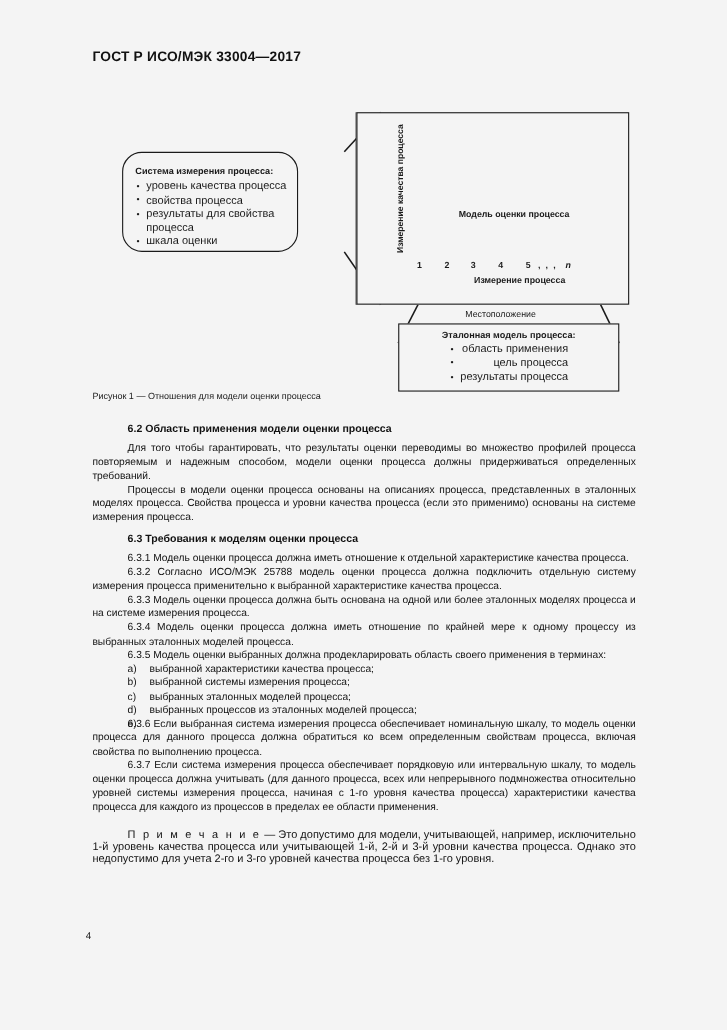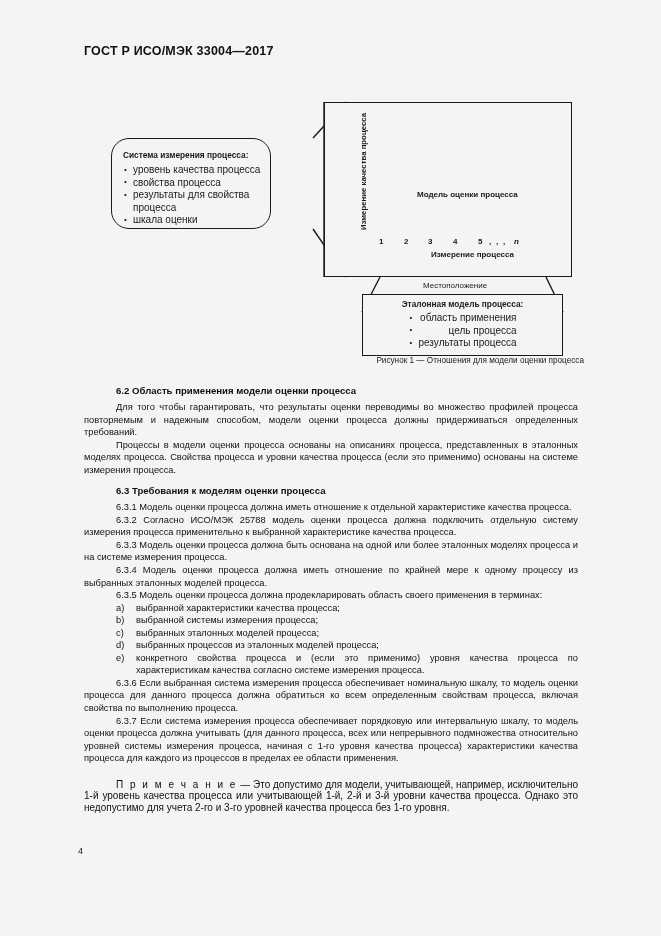--- a/index.html
+++ b/index.html
@@ -136,21 +136,21 @@
     font-weight: bold;
     color: #1a1a1a;
   }
   .axis-tick.ital { font-style: italic; }
 
   .fig-caption {
     position: absolute;
     left: 0;
     top: 258px;
     width: 500px;
-    text-align: right;
+    text-align: left;
     font-size: 8.2px;
     color: #1a1a1a;
   }
 
   
   .body {
     position: absolute;
     left: 84px;
     top: 385px;
     width: 494px;
@@ -281,37 +281,37 @@
     <h3 class="clause">6.2  Область применения модели оценки процесса</h3>
     <p class="para">Для того чтобы гарантировать, что результаты оценки переводимы во множество профилей процесса повторяемым и надежным способом, модели оценки процесса должны придерживаться определенных требований.</p>
     <p class="para">Процессы в модели оценки процесса основаны на описаниях процесса, представленных в эталонных моделях процесса. Свойства процесса и уровни качества процесса (если это применимо) основаны на системе измерения процесса.</p>
 
     <h3 class="clause tight">6.3  Требования к моделям оценки процесса</h3>
 
     <p class="para">6.3.1  Модель оценки процесса должна иметь отношение к отдельной характеристике качества процесса.</p>
     <p class="para">6.3.2  Согласно ИСО/МЭК 25788 модель оценки процесса должна подключить отдельную систему измерения процесса применительно к выбранной характеристике качества процесса.</p>
     <p class="para">6.3.3  Модель оценки процесса должна быть основана на одной или более эталонных моделях процесса и на системе измерения процесса.</p>
     <p class="para">6.3.4  Модель оценки процесса должна иметь отношение по крайней мере к одному процессу из выбранных эталонных моделей процесса.</p>
-    <p class="para">6.3.5  Модель оценки процесса должна продекларировать область своего применения в терминах:</p>
+    <p class="para">6.3.5  Модель оценки выбранных должна продекларировать область своего применения в терминах:</p>
 
     <ul class="lettered">
       <li>
         <span class="lt">a)</span><span>выбранной характеристики качества процесса;</span>
       </li>
       <li>
         <span class="lt">b)</span><span>выбранной системы измерения процесса;</span>
       </li>
       <li>
         <span class="lt">c)</span><span>выбранных эталонных моделей процесса;</span>
       </li>
       <li>
         <span class="lt">d)</span><span>выбранных процессов из эталонных моделей процесса;</span>
       </li>
       <li>
-        <span class="lt">e)</span><span>конкретного свойства процесса и (если это применимо) уровня качества процесса по характеристикам качества согласно системе измерения процесса.</span>
+        <span class="lt">e)</span>
       </li>
     </ul>
 
     <p class="para">6.3.6  Если выбранная система измерения процесса обеспечивает номинальную шкалу, то модель оценки процесса для данного процесса должна обратиться ко всем определенным свойствам процесса, включая свойства по выполнению процесса.</p>
     <p class="para">6.3.7  Если система измерения процесса обеспечивает порядковую или интервальную шкалу, то модель оценки процесса должна учитывать (для данного процесса, всех или непрерывного подмножества относительно уровней системы измерения процесса, начиная с 1-го уровня качества процесса) характеристики качества процесса для каждого из процессов в пределах ее области применения.</p>
 
     <p class="note"><span class="sp">П р и м е ч а н и е</span><span> — Это допустимо для модели, учитывающей, например, исключительно 1-й уровень качества процесса или учитывающей 1-й, 2-й и 3-й уровни качества процесса. Однако это недопустимо для учета 2-го и 3-го уровней качества процесса без 1-го уровня.</span></p>
   </div>
 
   <div class="page-num">4</div>

